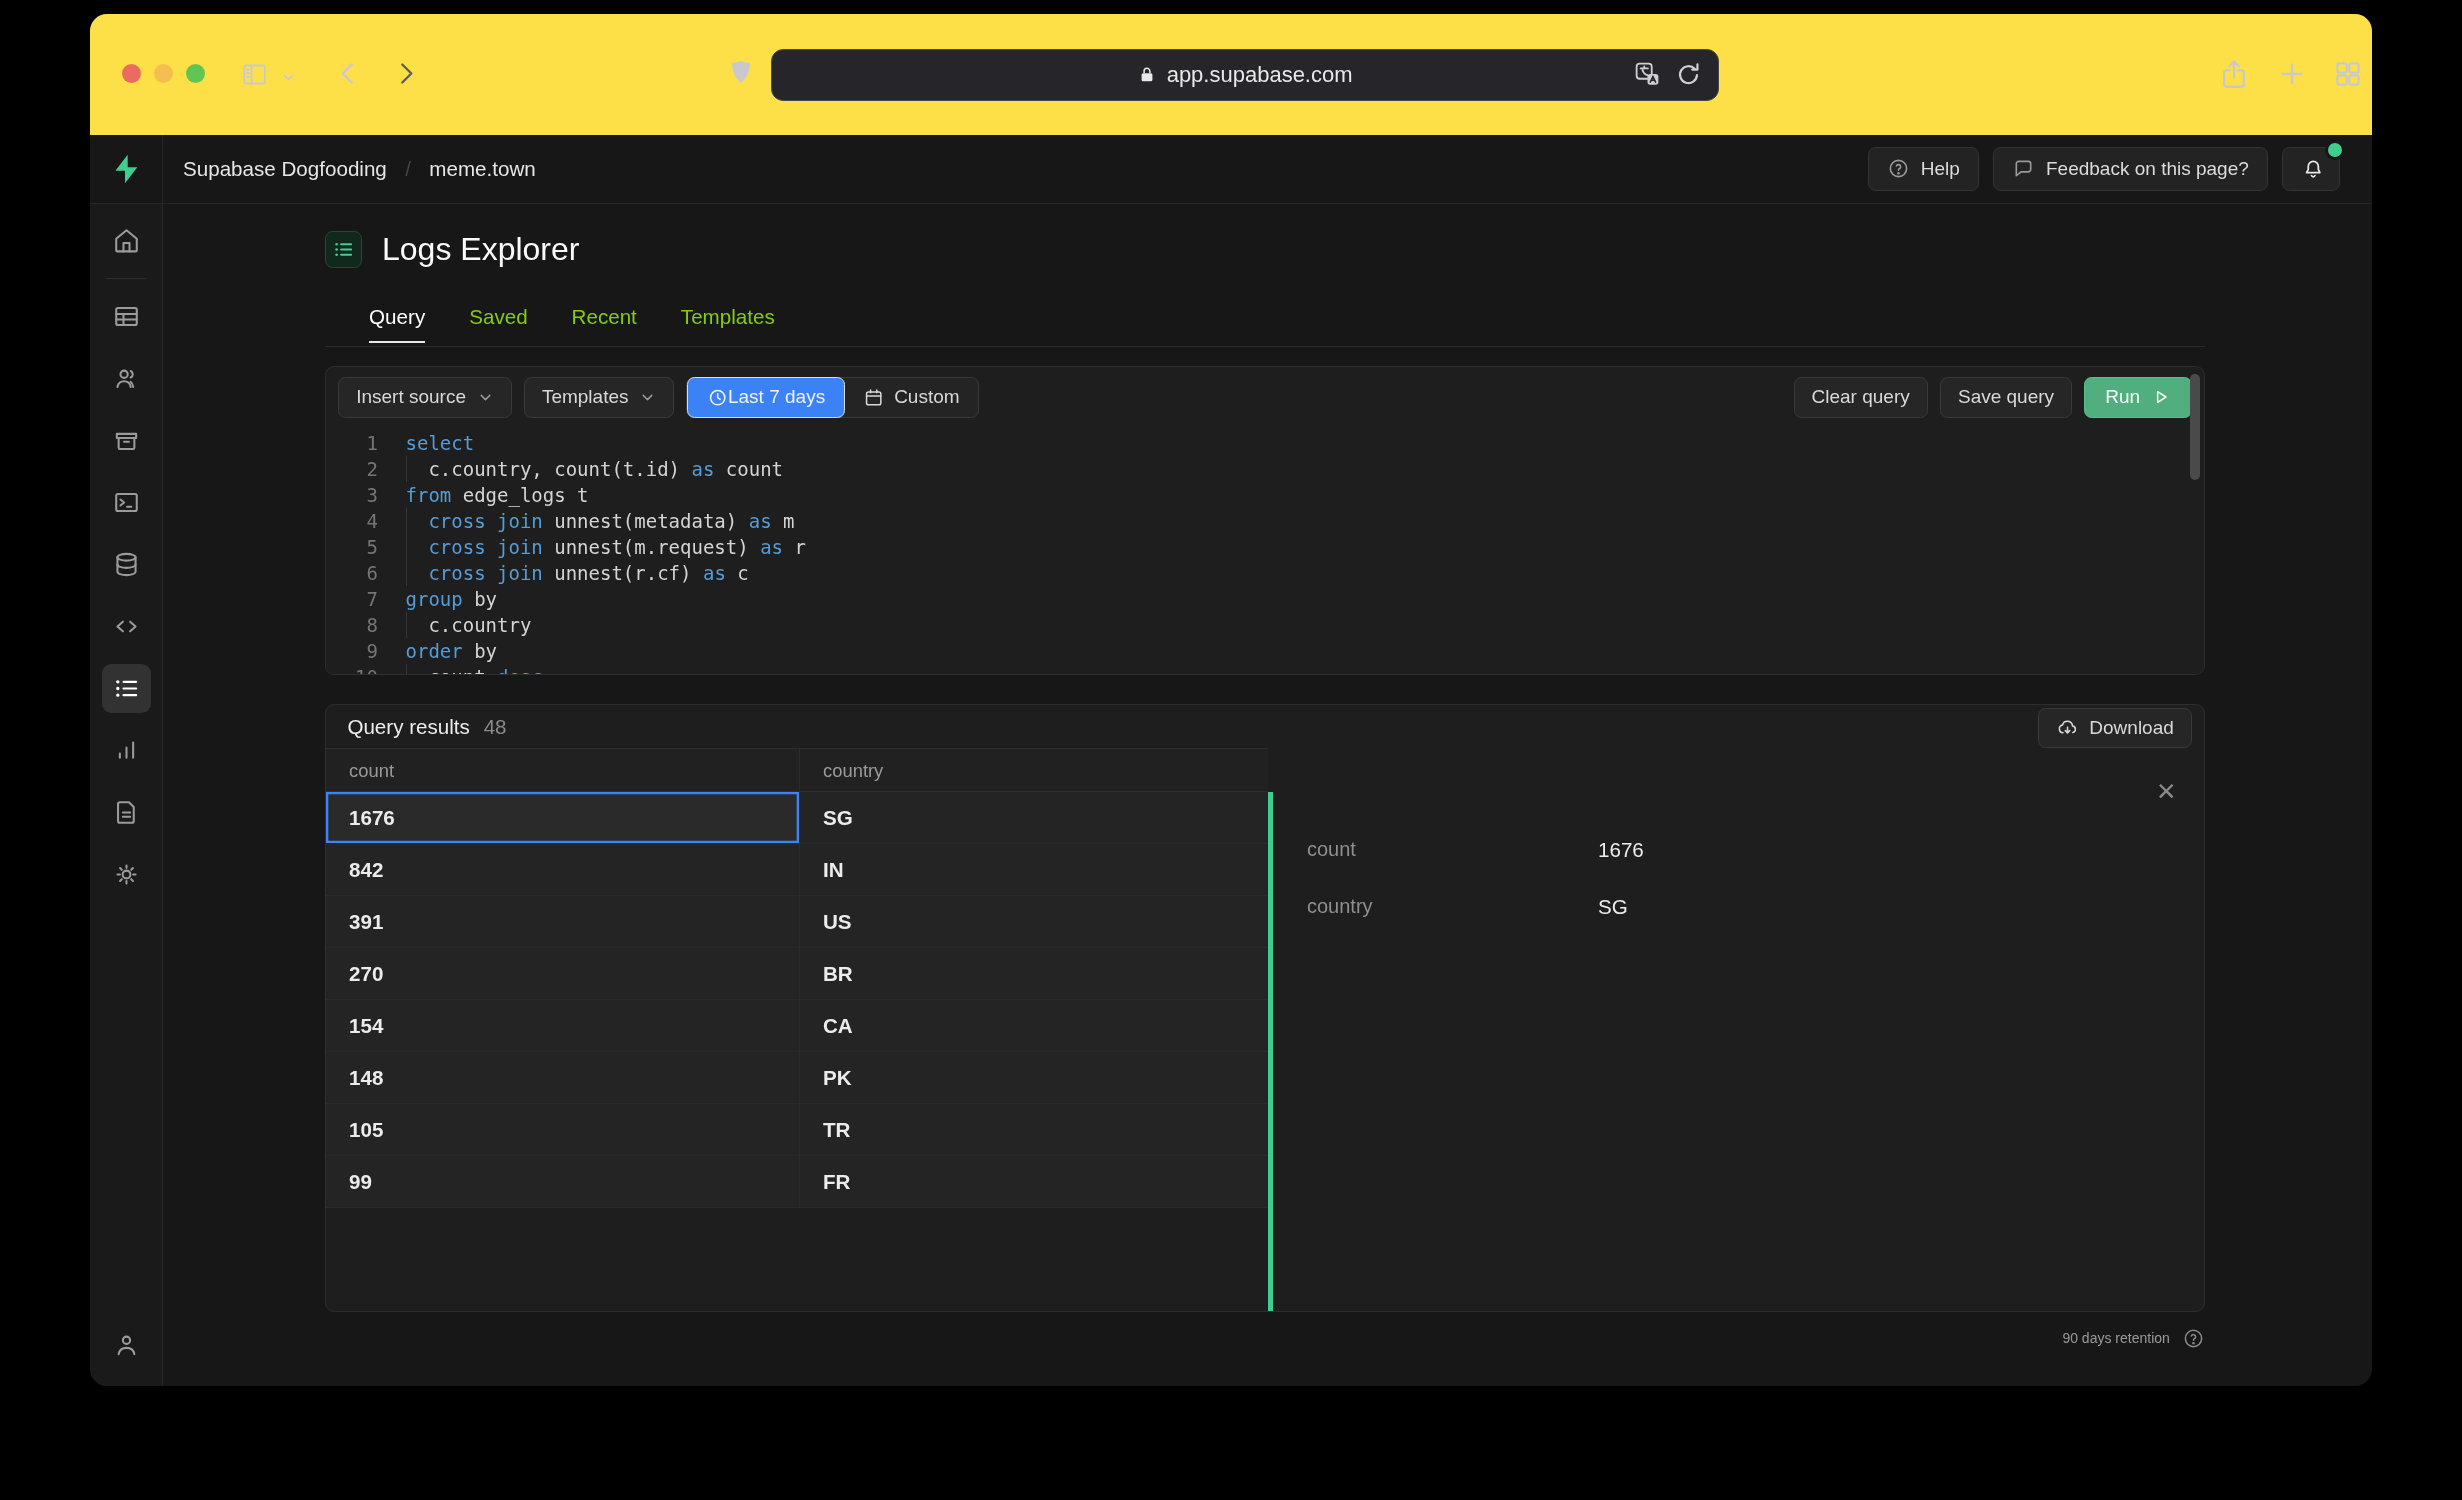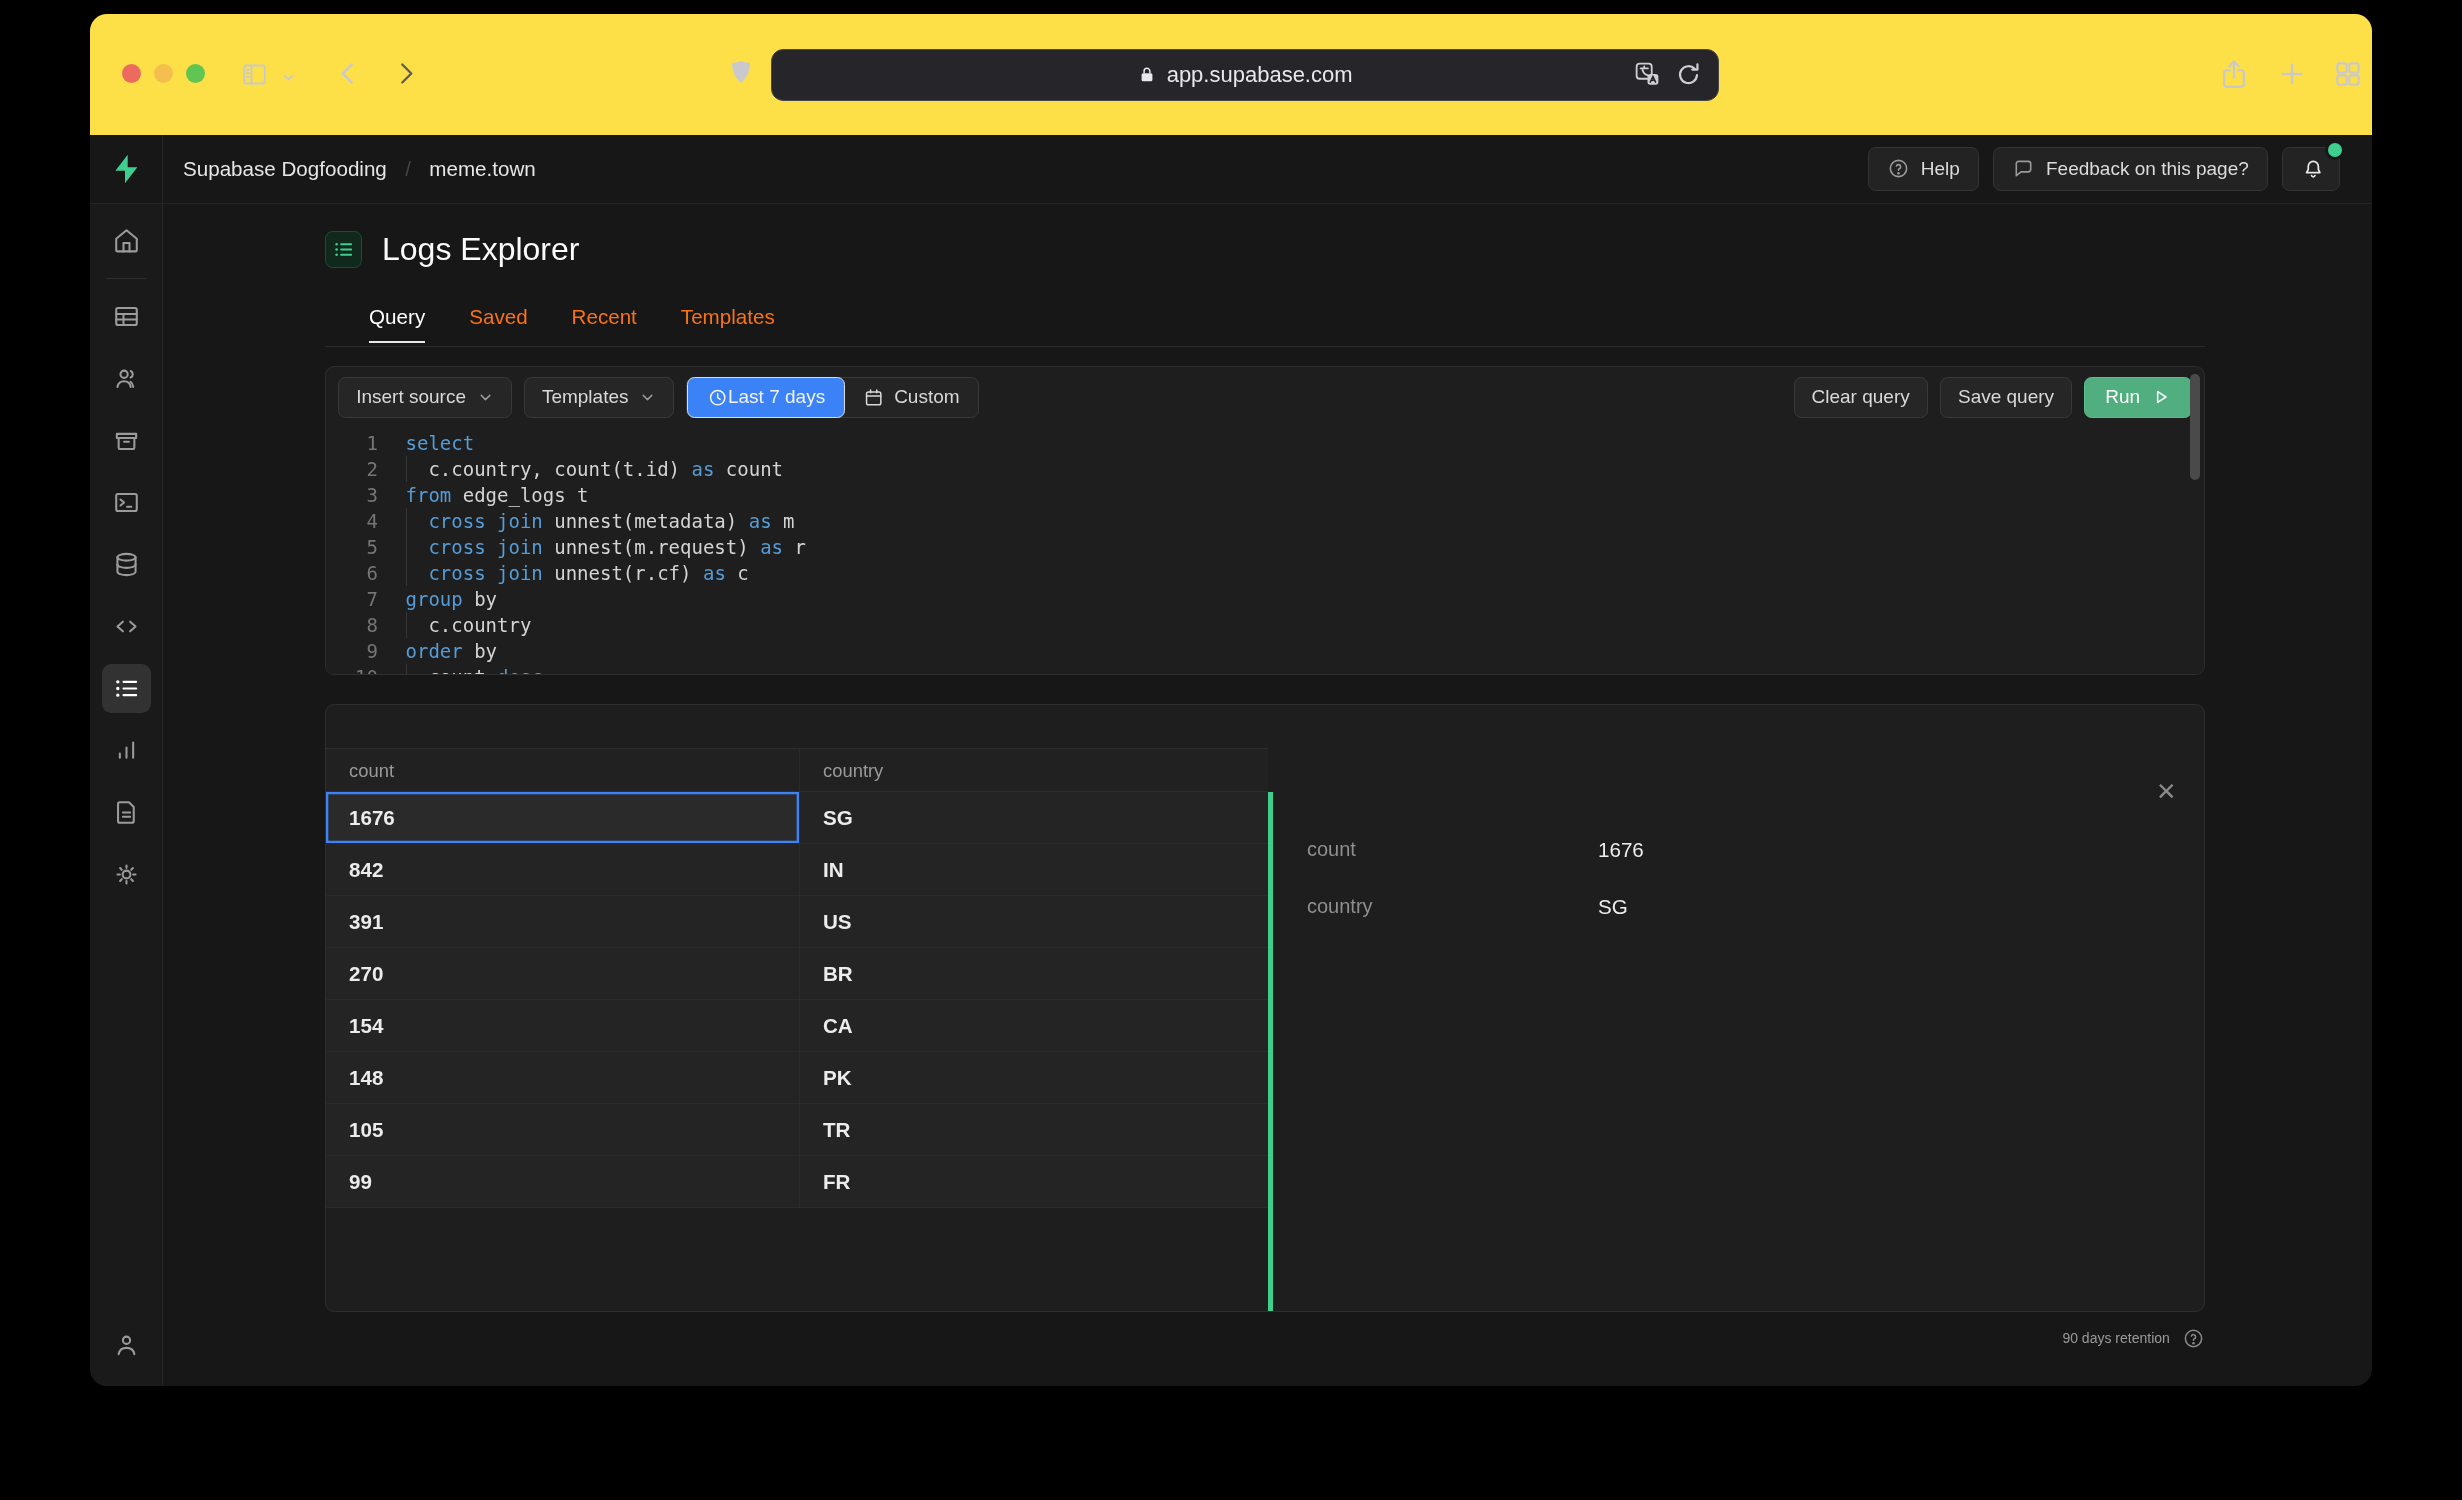--- a/index.html
+++ b/index.html
@@ -52,21 +52,21 @@
 
   .main { position:relative; flex:1; }
   .content { position:absolute; left:162px; width:1880px; top:0; bottom:0; }
 
   .title-row { position:absolute; top:27.5px; left:0; display:flex; align-items:center; gap:20px; }
   .title-ic { width:37px; height:37px; border-radius:7.6px; background:#10291c;
     border:0.8px solid #1e4d35; color:#3ecf8e; display:flex; align-items:center; justify-content:center; }
   .page-title { font-size:32px; color:#fbfbfb; font-weight:400; }
 
   .tabs { position:absolute; top:101px; left:3.1px; display:flex; gap:44px; font-size:20.6px; }
-  .tab { color:#f97316; padding-bottom:12.2px; cursor:pointer; }
+  .tab { color:#84cc16; padding-bottom:12.2px; cursor:pointer; }
   .tab.active { color:#fff; border-bottom:2.3px solid #e8e8e8;margin-left:41px; }
   .tab-line { position:absolute; top:142px; left:0; right:0; height:0.8px; background:#2a2a2a; }
 
   
   .panel { position:absolute; left:0; width:1880px; background:#1e1e1e;
     border:0.8px solid #2e2e2e; border-radius:9.2px; overflow:hidden; }
   .qpanel { top:162px; height:309px; }
   .qtoolbar { position:absolute; top:9.2px; left:12.2px; right:12.2px; height:43px;
     display:flex; align-items:center; gap:12.2px; }
   .tool-btn { height:41px; display:flex; align-items:center; gap:10.7px; padding:0 17px;
@@ -418,20 +418,35 @@
               <div class="eline indented"><span class="ln">6</span><span class="code"><span>  </span><span class="kw">cross join</span><span> unnest(r.cf) </span><span class="kw">as</span><span> c</span></span></div>
               <div class="eline"><span class="ln">7</span><span class="code"><span class="kw">group</span><span> by</span></span></div>
               <div class="eline indented"><span class="ln">8</span><span class="code"><span>  c.country</span></span></div>
               <div class="eline"><span class="ln">9</span><span class="code"><span class="kw">order</span><span> by</span></span></div>
               <div class="eline indented"><span class="ln">10</span><span class="code"><span>  count </span><span class="kw">desc</span></span></div>
             </div>
           <div class="vscroll"></div>
         </div>
 
         <div class="panel rpanel">
+          <div class="r-head">
+            <div class="r-title">
+              <span>Query results</span>
+              <span class="r-count">48</span>
+            </div>
+            <div class="dl-btn">
+              <span>
+                <svg width="23" height="23" viewBox="0 0 24 24" fill="none" stroke="currentColor" stroke-width="1.6" stroke-linecap="round" stroke-linejoin="round">
+                    <path d="M7.3 17.5a4.1 4.1 0 0 1-.5-8.1 5.3 5.3 0 0 1 10.4 1.1 3.4 3.4 0 0 1 .4 6.7"></path>
+                    <path d="M12 11.8v5.7M9.7 15.3l2.3 2.3 2.3-2.3"></path>
+                  </svg>
+              </span>
+              <span>Download</span>
+            </div>
+          </div>
           <div class="col-head">
             <div class="c1">count</div>
             <div class="c2">country</div>
           </div>
           <div class="rows" id="rows">
               <div class="trow sel">
                 <div class="cell cc">1676</div>
                 <div class="cell">SG</div>
               </div>
               <div class="trow">

